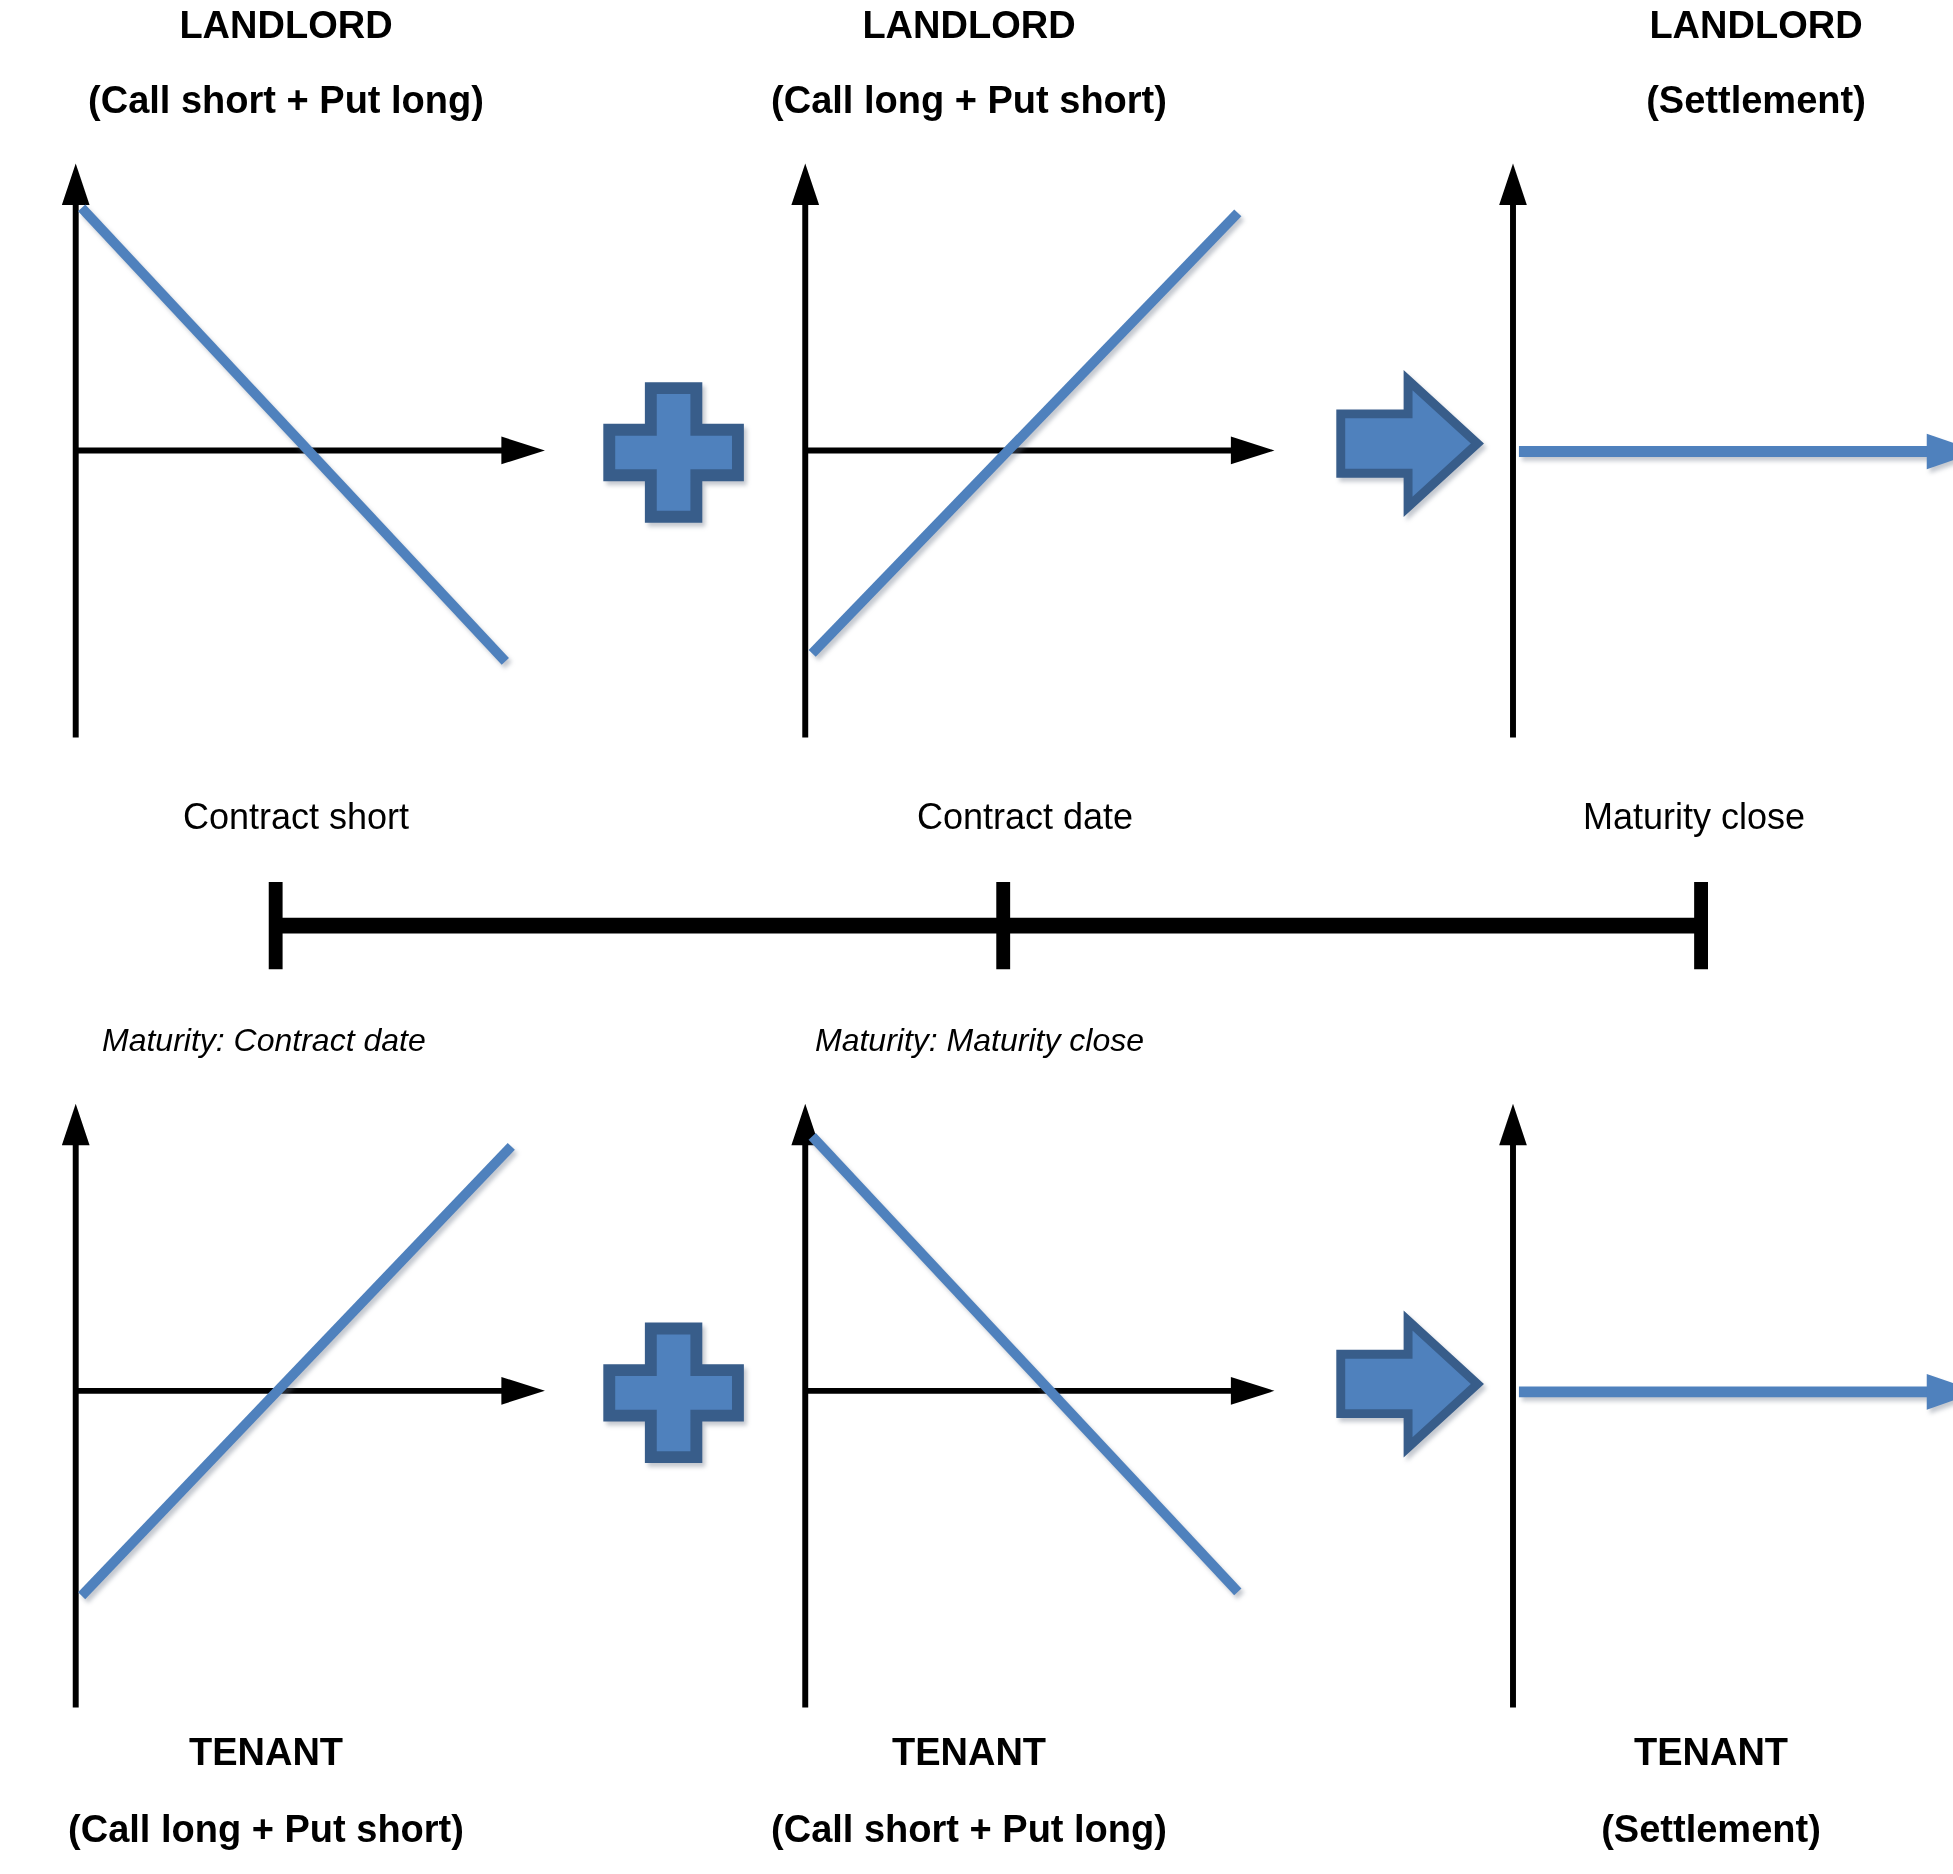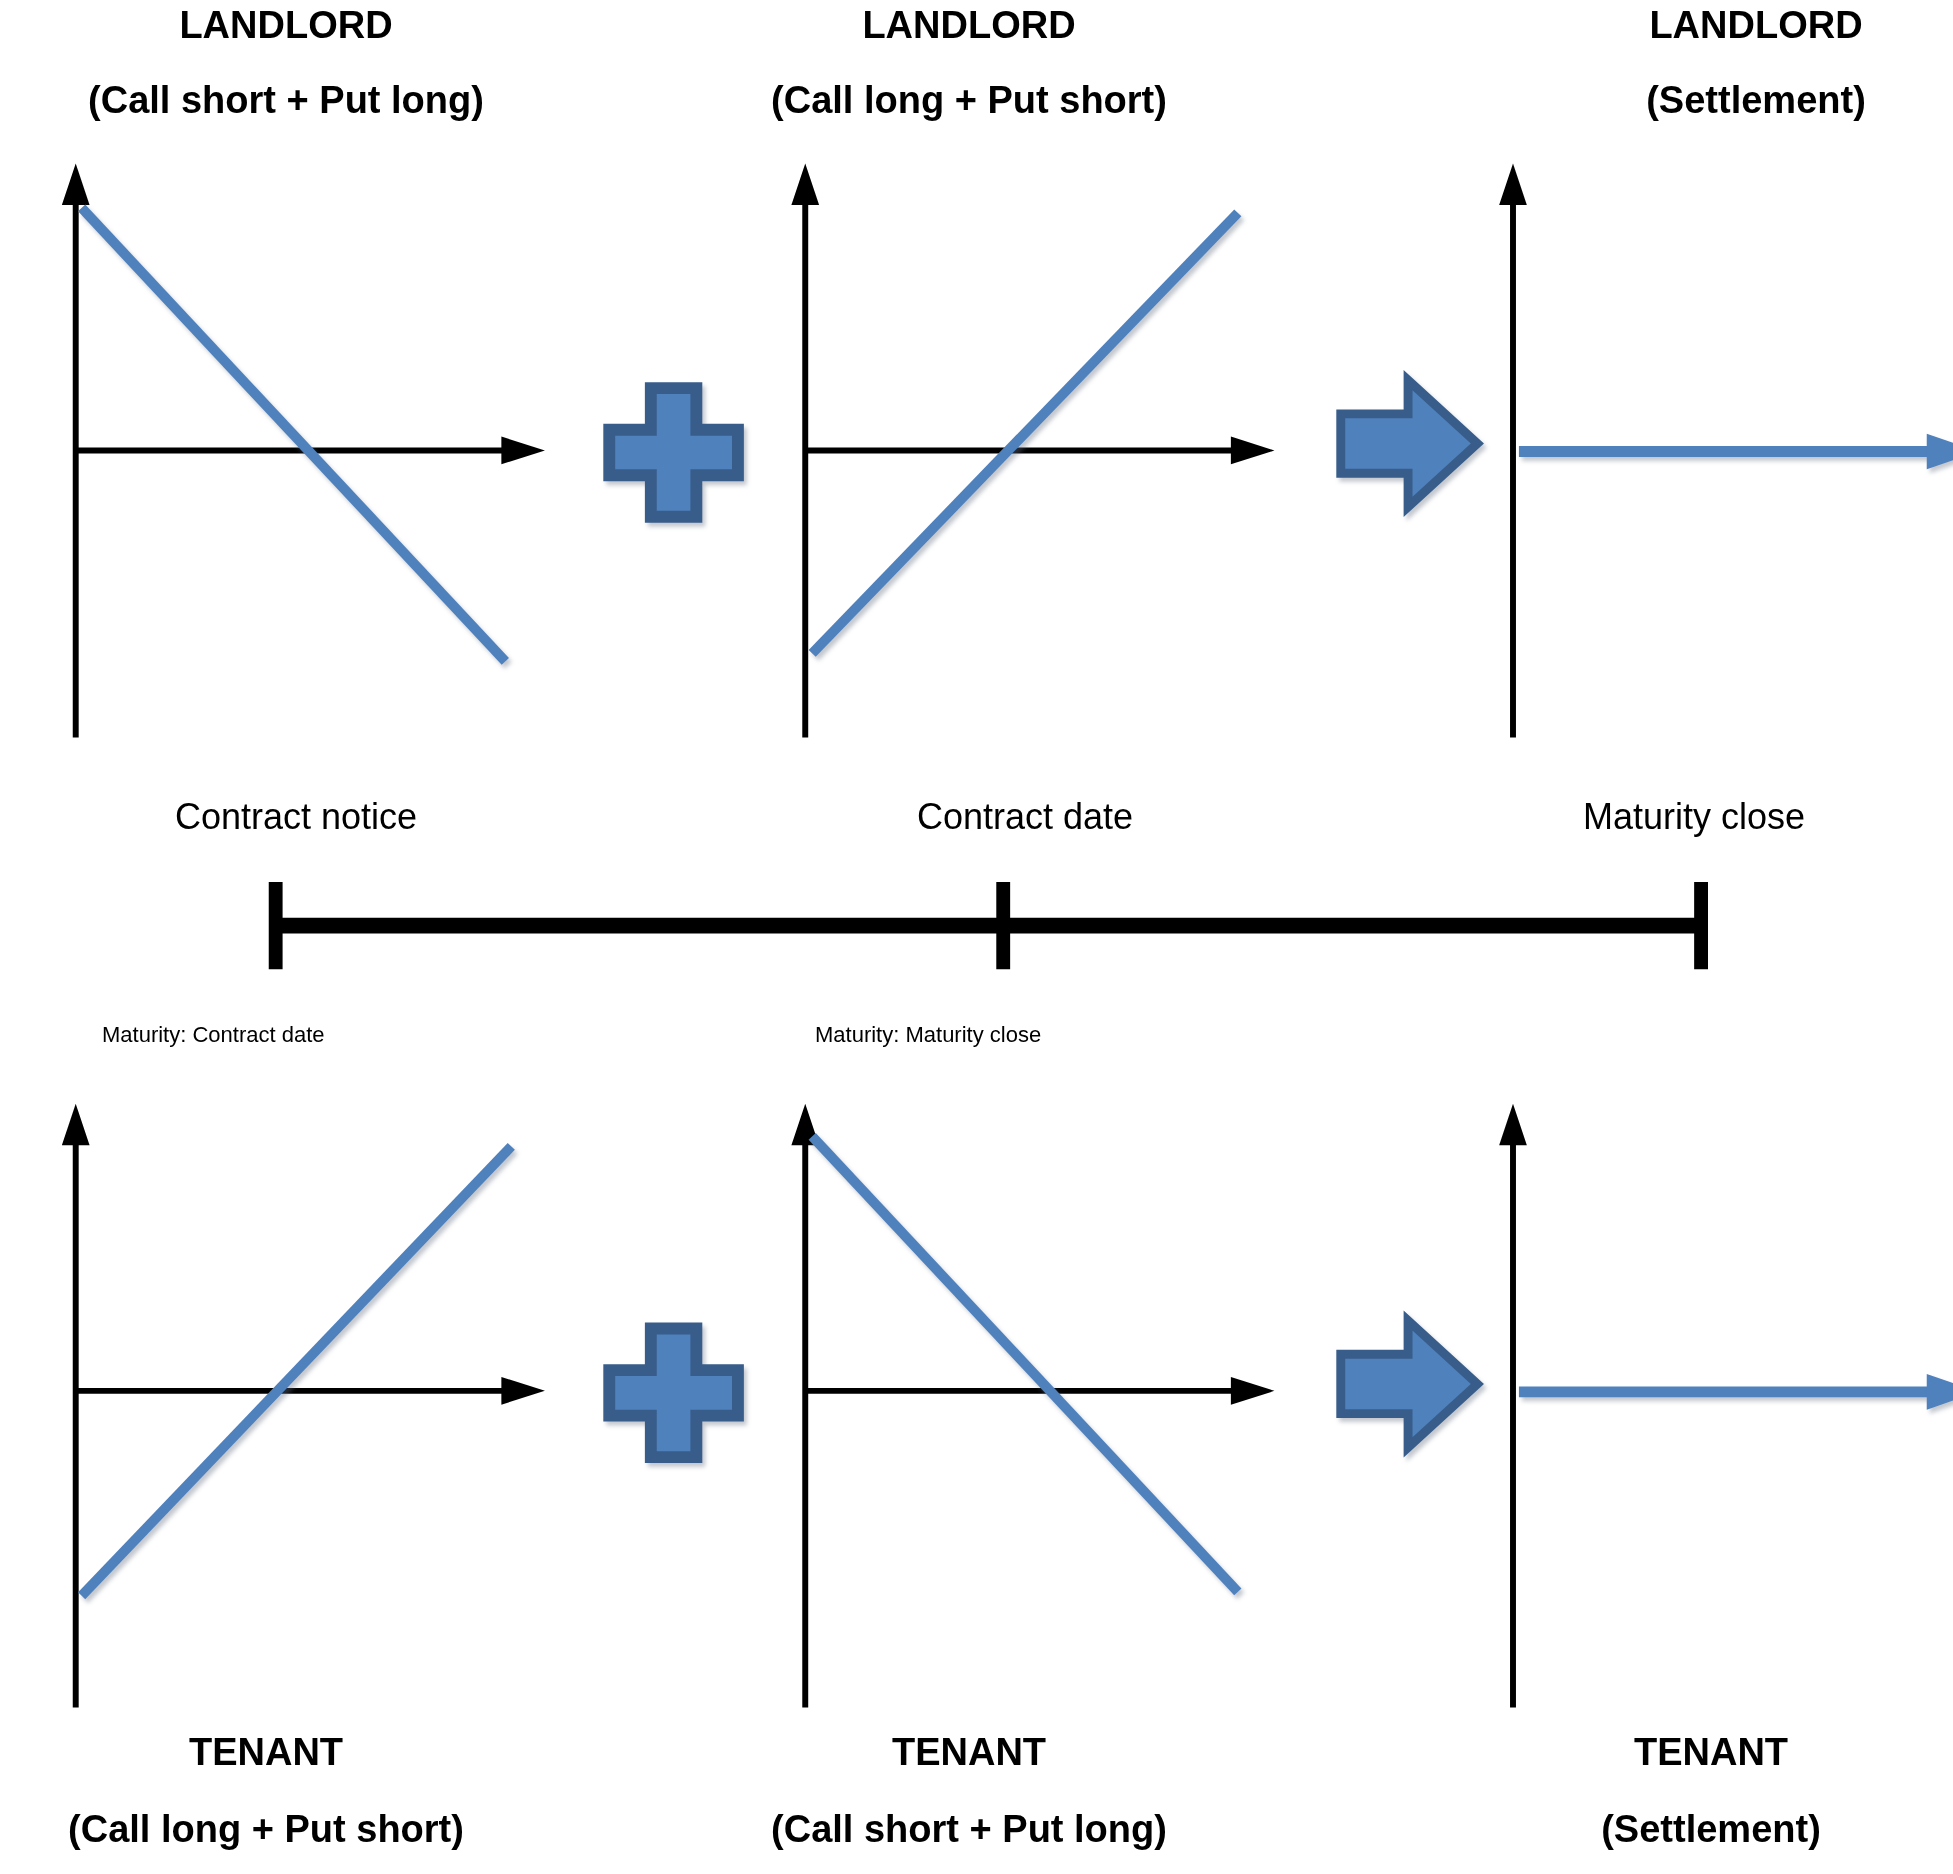--- a/index.html
+++ b/index.html
@@ -10,21 +10,21 @@
     font-family:"Liberation Sans",sans-serif;
     color:#000;
     overflow:hidden;
     margin-left:48px;
   }
   #gfx{position:absolute;left:0;top:0;}
   .lbl{position:absolute;white-space:nowrap;}
   .title{font-size:38px;font-weight:bold;transform:translateX(-50%);}
   .subtitle{font-size:38px;font-weight:bold;transform:translateX(-50%);}
   .tl-label{font-size:36px;transform:translateX(-50%);}
-  .maturity{font-size:22px;}
+  .maturity{font-size:32px;font-style:italic;}
   .sh{filter:drop-shadow(3px 4px 2px rgba(100,110,130,0.38));}
 </style>
 </head>
 <body>
 
 <div id="canvas">
 
   <svg id="gfx" width="1953" height="1874" viewBox="0 0 1973 1893">
 
     <g>
@@ -95,21 +95,21 @@
 
   <div class="lbl title" style="left:238px;top:4px">LANDLORD</div>
   <div class="lbl subtitle" style="left:238px;top:79px">(Call short + Put long)</div>
 
   <div class="lbl title" style="left:921px;top:4px">LANDLORD</div>
   <div class="lbl subtitle" style="left:921px;top:79px">(Call long + Put short)</div>
 
   <div class="lbl title" style="left:1708px;top:4px">LANDLORD</div>
   <div class="lbl subtitle" style="left:1708px;top:79px">(Settlement)</div>
 
-  <div class="lbl tl-label" style="left:248px;top:796px">Contract notice</div>
+  <div class="lbl tl-label" style="left:248px;top:796px">Contract short</div>
   <div class="lbl tl-label" style="left:977px;top:796px">Contract date</div>
   <div class="lbl tl-label" style="left:1646px;top:796px">Maturity close</div>
 
   <div class="lbl maturity" style="left:54px;top:1022px">Maturity: Contract date</div>
   <div class="lbl maturity" style="left:767px;top:1022px">Maturity: Maturity close</div>
 
   <div class="lbl title" style="left:218px;top:1731px">TENANT</div>
   <div class="lbl subtitle" style="left:218px;top:1808px">(Call long + Put short)</div>
 
   <div class="lbl title" style="left:921px;top:1731px">TENANT</div>

